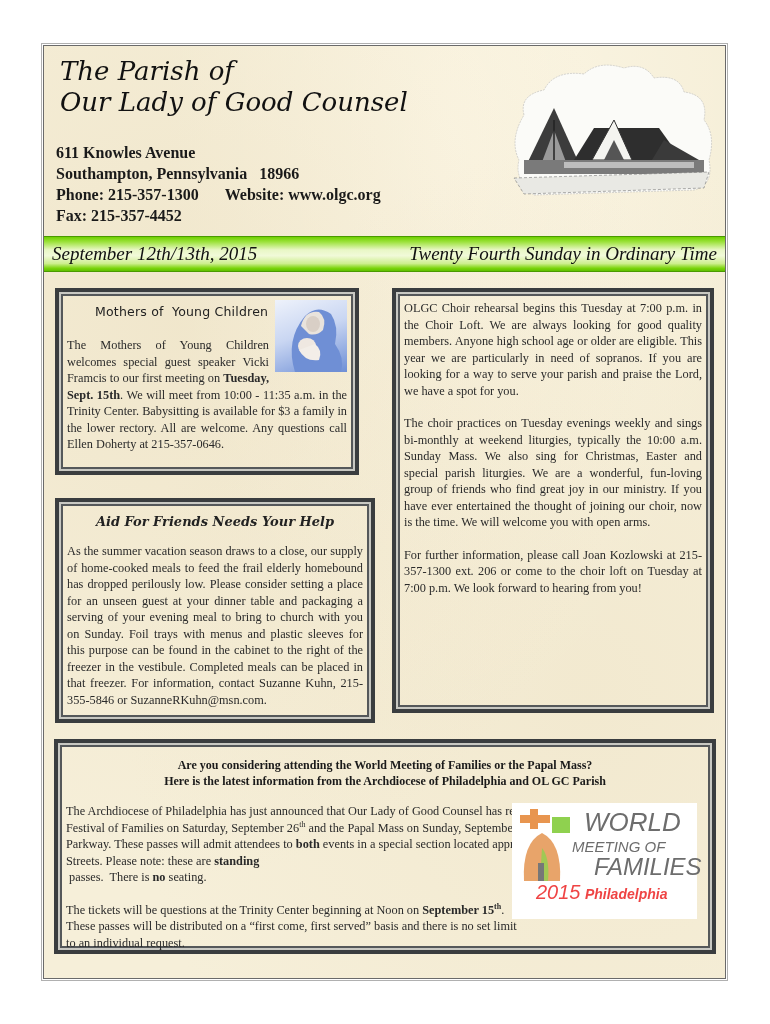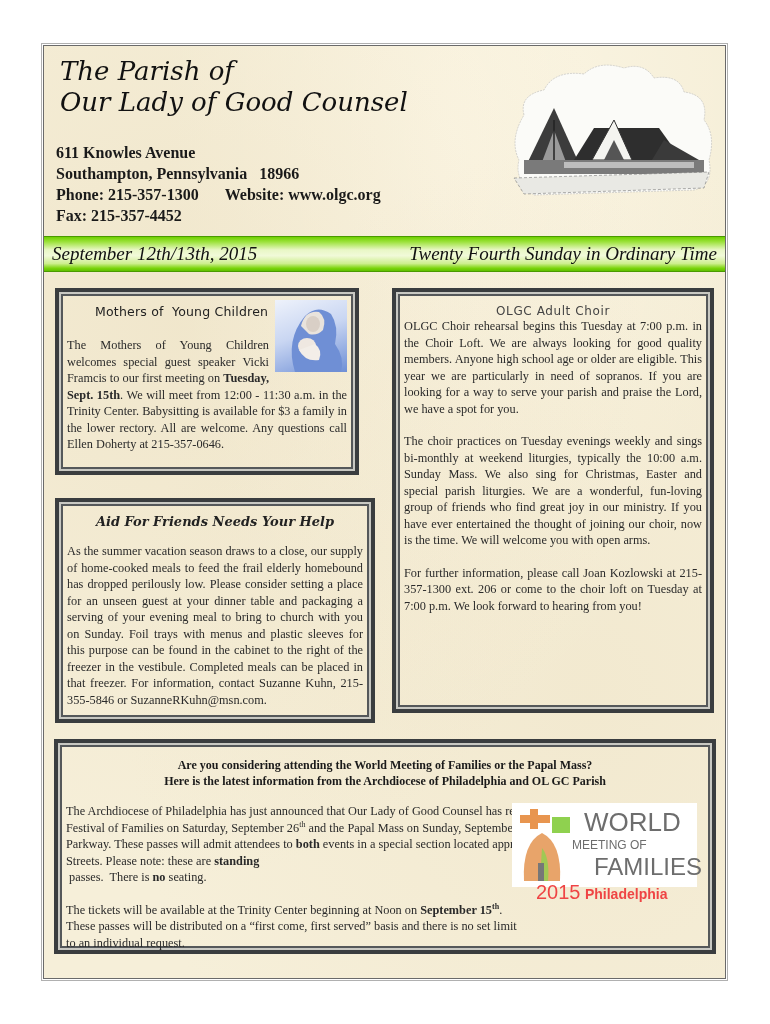--- a/index.html
+++ b/index.html
@@ -52,21 +52,21 @@
     margin:0;
   }
   .para + .para { margin-top:16px; }
   .madonna {
     float:right; width:72px; height:72px; margin:0 0 2px 6px;
     background:linear-gradient(160deg, #eef2fb 0%, #c9d6f2 45%, #6e8fd6 100%);
     position:relative; overflow:hidden;
   }
   .wm-head { text-align:center; font-weight:bold; font-size:12px; line-height:16px; margin-top:6px; color:#1a1a1a; }
   .wmof-logo {
-    position:absolute; left:468px; top:757px; width:185px; height:84px; background:#fff;
+    position:absolute; left:468px; top:757px; width:185px; height:116px; background:#fff;font-style:italic;
   }
   sup { font-size:8px; line-height:0; }
 </style>
 </head>
 <body>
 
 <div class="page">
 
   <div class="title">
     <div>The Parish of</div>
@@ -107,67 +107,66 @@
         <svg viewBox="0 0 72 72" width="72" height="72">
           <path d="M20 72 Q10 40 30 16 Q42 4 56 14 Q64 26 60 44 Q70 58 66 72 Z" fill="#6f8fd5"></path>
           <path d="M26 26 Q30 10 44 12 Q52 18 48 30 Q42 36 34 34 Z" fill="#e9e3dc"></path>
           <ellipse cx="38" cy="24" rx="7" ry="8" fill="#d9cfc6"></ellipse>
           <ellipse cx="32" cy="46" rx="9" ry="8" fill="#efe8e1"></ellipse>
           <path d="M24 50 Q30 62 44 60 Q48 50 40 44" fill="#f3eee8"></path>
         </svg>
       </div>
       <div class="box-head head-plain" style="text-align:left; padding-left:28px; white-space:pre;">Mothers of  Young Children</div>
       <p class="para" style="margin-top:18px;">
-        <span>The Mothers of Young Children welcomes special guest speaker Vicki Framcis to our first meeting on </span><b>Tuesday, Sept. 15th</b><span>.   We will meet from 12:00 - 11:30 a.m. in the Trinity Center.  Babysitting is available for $3 a family in the lower rectory.   All are welcome. Any questions call Ellen Doherty at 215-357-0646.</span>
+        <span>The Mothers of Young Children welcomes special guest speaker Vicki Framcis to our first meeting on </span><b>Tuesday, Sept. 15th</b><span>.   We will meet from 10:00 - 11:35 a.m. in the Trinity Center.  Babysitting is available for $3 a family in the lower rectory.   All are welcome. Any questions call Ellen Doherty at 215-357-0646.</span>
       </p>
     </div>
   </div>
 
   <div class="box" style="left:11px; top:452px; width:320px; height:225px;">
     <div class="box-inner">
       <div class="box-head head-script">Aid For Friends Needs Your Help</div>
       <p class="para" style="margin-top:14px;">As the summer vacation season draws to a close, our supply of home-cooked meals to feed the frail elderly homebound has dropped perilously low. Please consider setting a place for an unseen guest at your dinner table and packaging a serving of your evening meal to bring to church with you on Sunday. Foil trays with menus and plastic sleeves for this purpose can be found in the cabinet to the right of the freezer in the vestibule. Completed meals can be placed in that freezer. For information, contact Suzanne Kuhn, 215-355-5846 or SuzanneRKuhn@msn.com.</p>
     </div>
   </div>
 
   <div class="box" style="left:348px; top:242px; width:322px; height:425px;">
     <div class="box-inner">
-      <div class="box-head head-hand">OLGC Adult Choir</div>
       <p class="para" style="">OLGC Choir rehearsal begins this Tuesday at 7:00 p.m. in the Choir Loft.  We are always looking for good quality members. Anyone high school age or older are eligible.    This year we are particularly in need of sopranos.   If you are looking for a way to serve your parish and praise the Lord, we have a spot for you.</p>
       <p class="para">The choir practices on Tuesday evenings weekly and sings bi-monthly at weekend liturgies, typically the 10:00 a.m. Sunday Mass.  We also sing  for Christmas, Easter and special parish liturgies.  We are a wonderful, fun-loving group of friends who find great joy in our ministry.  If you have ever entertained the thought of joining our choir, now is the time.  We will welcome you with open arms.</p>
       <p class="para">For further information, please call Joan Kozlowski at 215-357-1300  ext. 206 or come to the choir loft on Tuesday at 7:00 p.m.  We look forward to hearing from you!</p>
     </div>
   </div>
 
   <div class="box" style="left:10px; top:693px; width:662px; height:215px;">
     <div class="box-inner">
       <div class="wm-head">
         <div>Are you considering attending the World Meeting of Families or the Papal Mass?</div>
         <div>Here is the latest information from the Archdiocese of Philadelphia and OL GC Parish</div>
       </div>
       <p class="para" style="margin-top:14px; text-align:left;">
         <span>The Archdiocese of Philadelphia has just announced that Our Lady of Good Counsel has received </span><b>438 standing passes</b><span> to the Festival of Families on Saturday, September 26</span><sup>th</sup><span> and the Papal Mass on Sunday, September 27</span><sup>th</sup><span>  held on the Benjamin Franklin Parkway.  These passes will admit attendees to </span><b>both</b><span> events in a special section located approximately between 20</span><sup>th</sup><span> and 22</span><sup>nd</sup><span> Streets.  Please note: these are </span><b>standing</b><br><span style="white-space:pre;"> passes.  There is </span><b>no</b><span> seating.</span>
       </p>
       <p class="para" style="width:455px; text-align:left;">
-        <span>The tickets will be available at the Trinity Center beginning at Noon on </span><b>September 15</b><sup style="font-weight:bold;">th</sup><span>.  These passes will be distributed on a “first come, first served” basis and there is no set limit to an individual request.</span>
+        <span>The tickets will be questions at the Trinity Center beginning at Noon on </span><b>September 15</b><sup style="font-weight:bold;">th</sup><span>.  These passes will be distributed on a “first come, first served” basis and there is no set limit to an individual request.</span>
       </p>
     </div>
   </div>
 
   <div class="wmof-logo">
     <svg viewBox="0 0 185 100" width="185" height="100" style="position:absolute; left:0; top:0;">
       <rect x="18" y="6" width="8" height="20" fill="#e8954f"></rect>
       <rect x="8" y="12" width="30" height="8" fill="#e8954f"></rect>
       <rect x="40" y="14" width="18" height="16" fill="#8fd14f"></rect>
       <path d="M12 78 Q10 40 30 30 Q50 40 48 78 Z" fill="#e8a46a"></path>
       <path d="M30 45 Q38 55 36 78 L28 78 Z" fill="#8fd14f" opacity="0.8"></path>
       <rect x="26" y="60" width="6" height="18" fill="#777"></rect>
     </svg>
     <div style="position:absolute; left:72px; top:4px; font-family:'Liberation Sans',sans-serif; font-size:26px; color:#6d6d6d; letter-spacing:0px;">WORLD</div>
-    <div style="position:absolute; left:60px; top:35px; font-family:'Liberation Sans',sans-serif; font-size:12px; color:#6d6d6d;">MEETING OF</div>
+    <div style="position:absolute; left:60px; top:35px; font-family:'Liberation Sans',sans-serif; font-size:15px; color:#6d6d6d;">MEETING OF</div>
     <div style="position:absolute; left:82px; top:50px; font-family:'Liberation Sans',sans-serif; font-size:24px; color:#6d6d6d;">FAMILIES</div>
     <div style="position:absolute; left:24px; top:78px; font-family:'Liberation Sans',sans-serif; color:#ef4444;">
       <span style="font-size:20px;">2015</span>
       <span style="font-size:14px; font-weight:bold;">Philadelphia</span>
     </div>
   </div>
 
 </div>
 
 </body></html>

